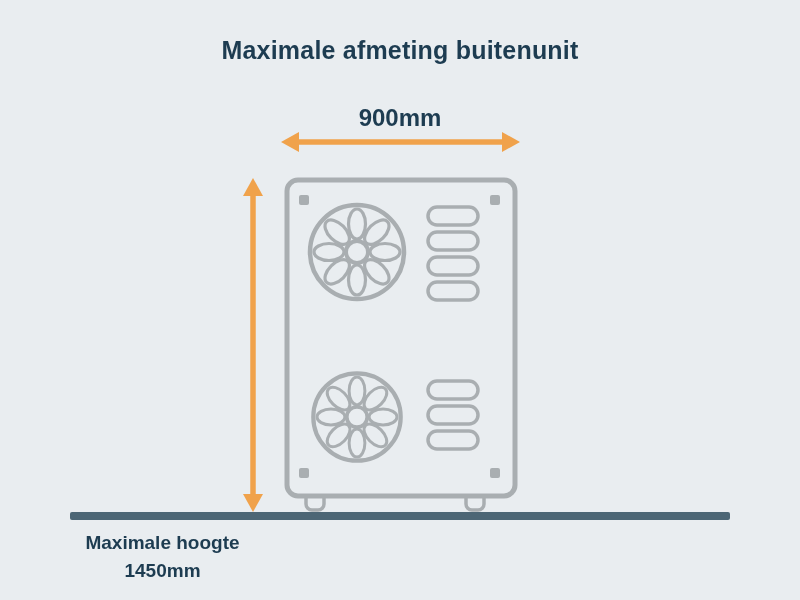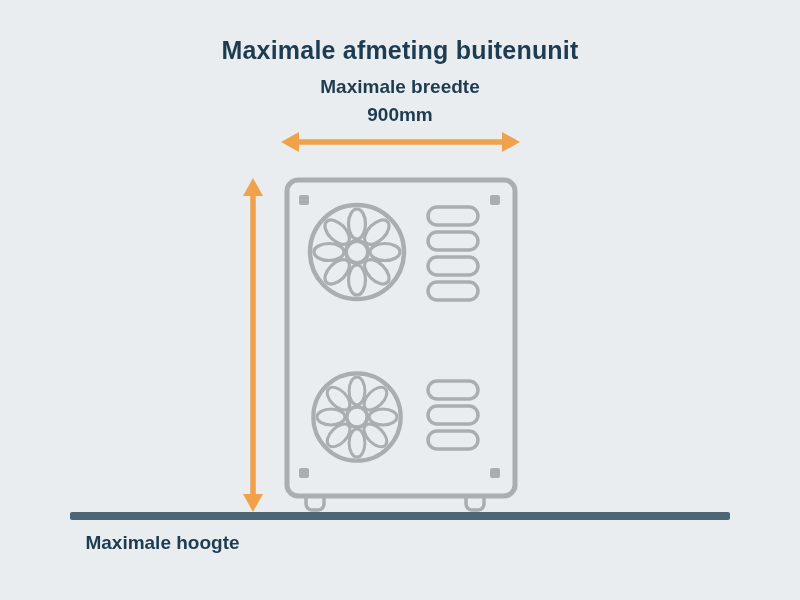--- a/index.html
+++ b/index.html
@@ -30,21 +30,21 @@
   .width-label {
     top: 76px;
     left: 0;
     width: 800px;
     font-size: 19px;
   }
   .width-value {
     top: 104px;
     left: 0;
     width: 800px;
-    font-size: 19px;
+    font-size: 24px;
   }
   .height-label {
     top: 532px;
     left: 55px;
     width: 215px;
     font-size: 19px;
   }
   .height-value {
     top: 560px;
     left: 55px;
@@ -62,23 +62,23 @@
     top: 0;
     left: 0;
   }
 </style>
 </head>
 <body>
 
 <div class="canvas">
 
   <div class="txt page-title">Maximale afmeting buitenunit</div>
-  <div class="txt width-label">Maximale breedte</div>
   <div class="txt width-value">900mm</div>
   <div class="txt height-label">Maximale hoogte</div>
+  <div class="txt height-value">1450mm</div>
 
   <svg class="diagram" width="800" height="600" viewBox="0 0 800 600">
     <defs>
       <g id="fan">
         <circle r="47" fill="none" stroke="#A9AEB1" stroke-width="4.5"></circle>
         <ellipse cx="0" cy="-28" rx="8.5" ry="15" fill="none" stroke="#A9AEB1" stroke-width="3.2"></ellipse>
         <ellipse cx="0" cy="-28" rx="8.5" ry="15" fill="none" stroke="#A9AEB1" stroke-width="3.2" transform="rotate(45)"></ellipse>
         <ellipse cx="0" cy="-28" rx="8.5" ry="15" fill="none" stroke="#A9AEB1" stroke-width="3.2" transform="rotate(90)"></ellipse>
         <ellipse cx="0" cy="-28" rx="8.5" ry="15" fill="none" stroke="#A9AEB1" stroke-width="3.2" transform="rotate(135)"></ellipse>
         <ellipse cx="0" cy="-28" rx="8.5" ry="15" fill="none" stroke="#A9AEB1" stroke-width="3.2" transform="rotate(180)"></ellipse>

